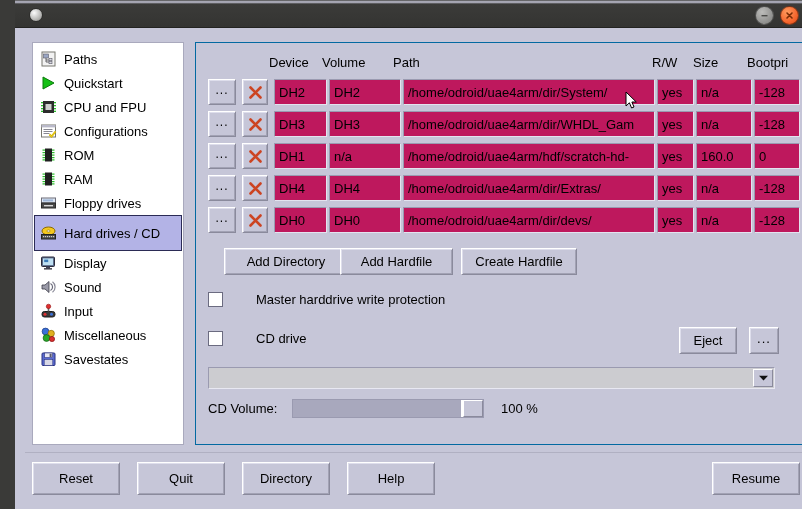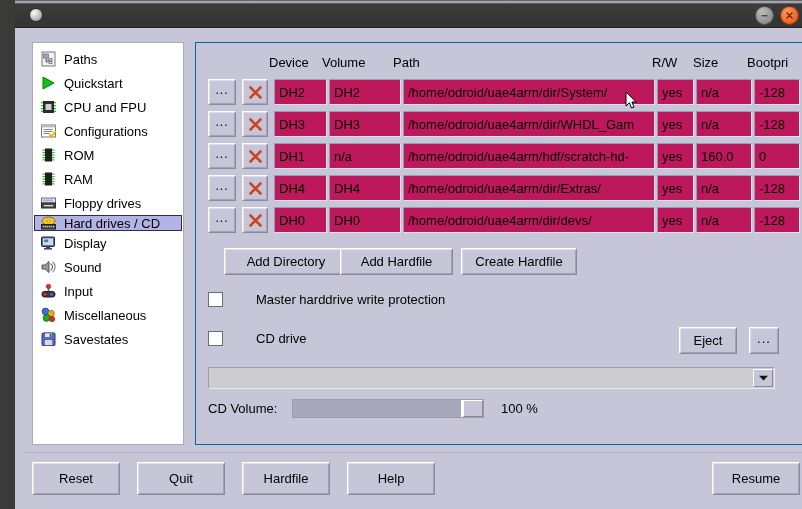--- a/index.html
+++ b/index.html
@@ -69,21 +69,21 @@
     padding-left: 5px;
     box-sizing: border-box;
     font-size: 13px;
     color: #000;
     white-space: nowrap;
   }
   .side-item.selected {
     background: #b3b3e6;
     border: 1px solid #2b2b55;
     margin: 0 1px;
-    height: 16px;
+    height: 36px;
   }
   .side-icon {
     width: 17px; height: 16px;
     margin-right: 7px;
     flex: 0 0 17px;
     position: relative;
   }
   .side-icon svg { display:block; }
   .side-label { position: relative; top: 0px; }
 
@@ -561,21 +561,21 @@
         <div id="vol-handle"></div>
       </div>
       <div id="vol-pct">100 %</div>
 
     </div>
 
     <div id="bottom-sep"></div>
 
     <div class="btn bottom-btn" style="left:17px;  width:88px;">Reset</div>
     <div class="btn bottom-btn" style="left:122px; width:88px;">Quit</div>
-    <div class="btn bottom-btn" style="left:227px; width:88px;">Hardfile</div>
+    <div class="btn bottom-btn" style="left:227px; width:88px;">Directory</div>
     <div class="btn bottom-btn" style="left:332px; width:88px;">Help</div>
     <div class="btn bottom-btn" style="left:697px; width:88px;">Resume</div>
 
     <div id="cursor">
       <svg width="14" height="20" viewBox="0 0 14 20">
         <path d="M1 1 L1 15 L4.4 11.8 L6.6 17 L9 16 L6.9 11 L11.3 11 Z" fill="#ffffff" stroke="#000000" stroke-width="1" stroke-linejoin="round"></path>
       </svg>
     </div>
 
   </div>

